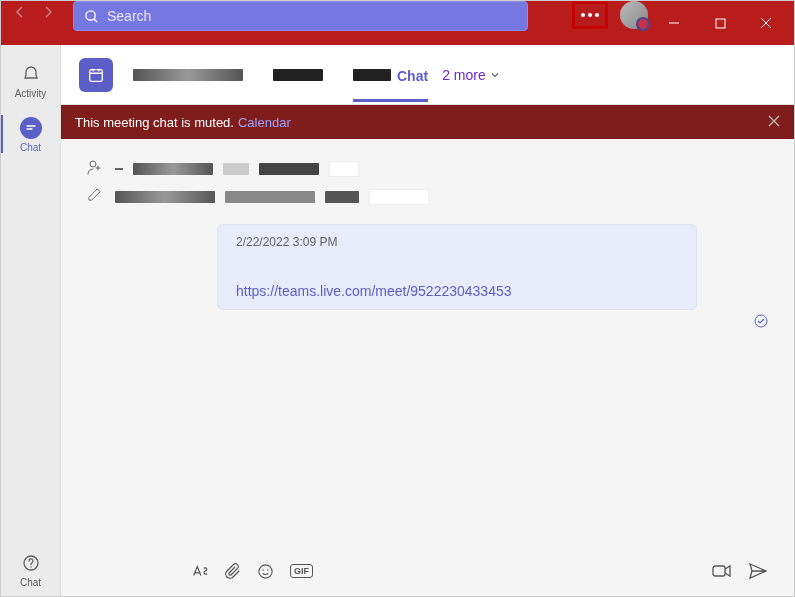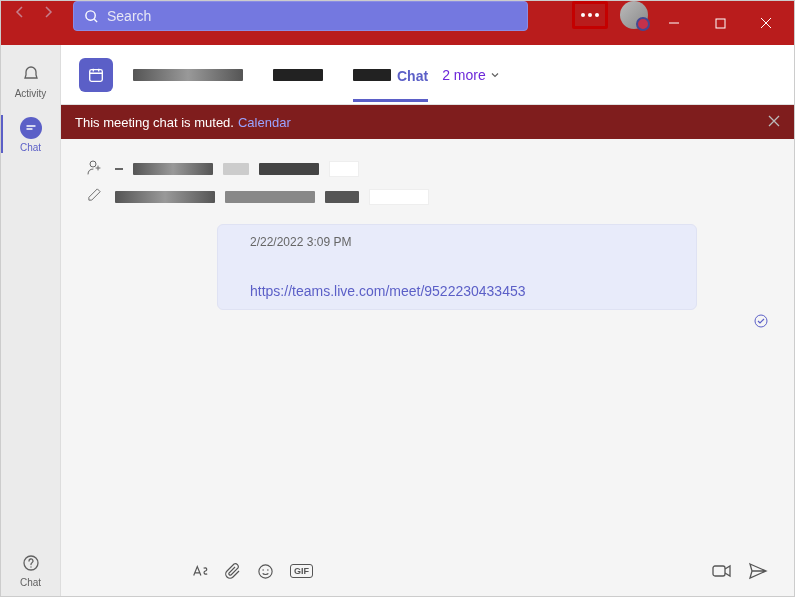--- a/index.html
+++ b/index.html
@@ -58,21 +58,21 @@
   
   .banner{height:34px;background:#7f1d1d;color:#fff;display:flex;align-items:center;padding:0 14px;font-size:13px;}
   .banner a{color:#9aa3ff;margin-left:4px;cursor:pointer;}
   .banner-close{margin-left:auto;cursor:pointer;color:#bbb;}
 
   
   .msgs{flex:1;overflow:auto;padding:14px 26px 0 26px;}
   .sysrow{display:flex;align-items:center;gap:10px;margin:6px 0 8px 0;color:#555;}
   .sysrow .sic{width:18px;color:#666;}
   .bubble-wrap{margin-left:130px;margin-top:18px;}
-  .bubble{max-width:480px;background:#e8ebfa;border-radius:6px;padding:10px 32px;color:#222;font-size:14px;border:1px solid #dfe2f3;}
+  .bubble{max-width:480px;background:#e8ebfa;border-radius:6px;padding:10px 18px;color:#222;font-size:14px;border:1px solid #dfe2f3;}
   .ts{color:#666;font-size:12px;margin-bottom:4px;}
   .link{color:#5b5fc7;margin-top:34px;}
   .checkmark{float:right;margin:4px 0 0 8px;color:#5b5fc7;}
 
   
   .composer{padding:12px 26px 16px 130px;}
   .compose-box{border:1px solid #d6d6d6;border-radius:6px;background:#fff;height:42px;display:flex;align-items:center;padding:0 14px;}
   .compose-box input{border:0;outline:0;font-size:14px;width:100%;}
   .compose-tools{display:flex;align-items:center;gap:16px;margin-top:10px;color:#555;}
   .compose-tools .t{cursor:pointer;display:flex;align-items:center;}

